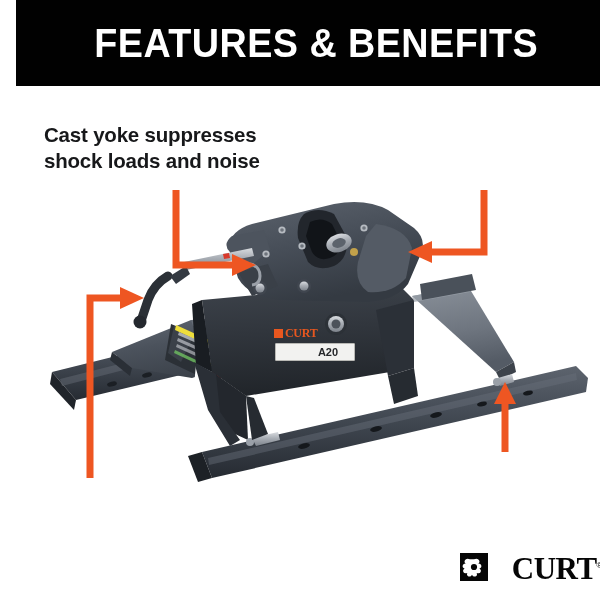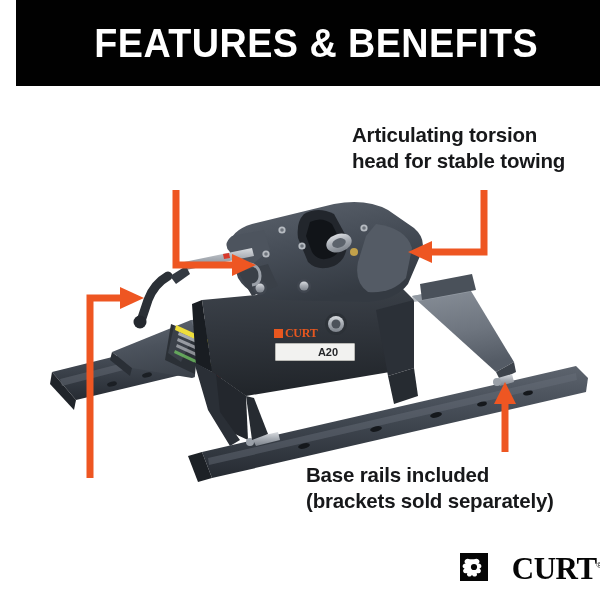--- a/index.html
+++ b/index.html
@@ -337,27 +337,25 @@
       <path d="M74 478 L74 298 L110 298" stroke="#ee5622" stroke-width="7" fill="none"></path>
       <path d="M104 287 L128 298 L104 309 Z" fill="#ee5622"></path>
     </g>
 
     <g>
       <path d="M489 452 L489 402" stroke="#ee5622" stroke-width="7" fill="none"></path>
       <path d="M478 404 L489 382 L500 404 Z" fill="#ee5622"></path>
     </g>
   </svg>
 
-
-  <div class="callout" id="callout-torsion">Articulating torsion
-head for stable towing</div>
-
-
-  <div class="callout" id="callout-base-rails">Base rails included
-(brackets sold separately)</div>
+  <div class="callout" id="callout-cast-yoke">Cast yoke suppresses
+shock loads and noise</div>
+
+
+
 
   <div class="brand-logo">
     <span class="brand-emblem">
       <svg viewBox="0 0 28 28" width="28" height="28" aria-hidden="true">
         <rect x="0" y="0" width="28" height="28" fill="#060606"></rect>
         <g fill="#ffffff">
           <path d="M14 6.2 q4.0 -1.2 5.2 1.2 q1.0 2.1 -1.6 3.3 q2.8 -0.6 3.6 1.6 q0.8 2.3 -1.8 3.2
                    q2.3 1.3 1.3 3.4 q-1.1 2.2 -4.0 1.1 q1.0 2.6 -1.3 3.4 q-2.3 0.8 -3.4 -1.7
                    q-1.2 2.5 -3.5 1.7 q-2.3 -0.9 -1.2 -3.4 q-2.9 1.1 -4.0 -1.1 q-1.0 -2.1 1.3 -3.4
                    q-2.6 -0.9 -1.8 -3.2 q0.8 -2.2 3.6 -1.6 q-2.6 -1.2 -1.6 -3.3 q1.2 -2.4 5.2 -1.2 Z"></path>

